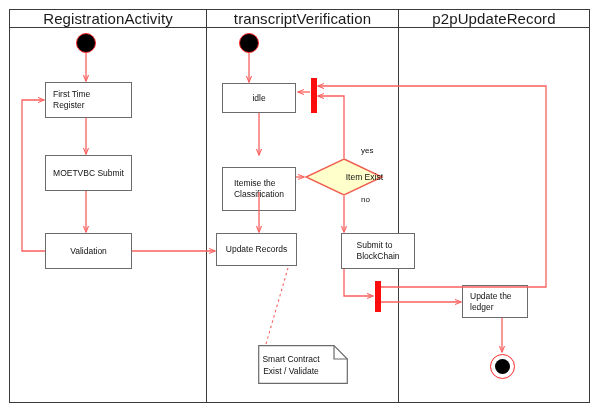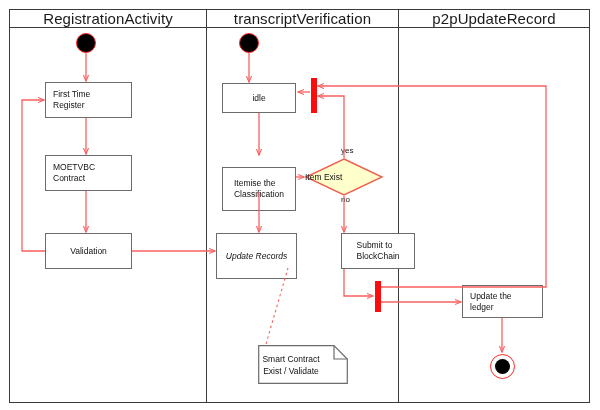--- a/index.html
+++ b/index.html
@@ -20,25 +20,25 @@
   
   .act{position:absolute;box-sizing:border-box;background:#ffffff;
        border:1.4px solid #6b6b6b;display:flex;align-items:center;
        justify-content:center;text-align:left;font-size:8.5px;color:#111;
        line-height:11px;padding:7px;}
 
   
   .diamond-wrap{position:absolute;}
   .diamond-wrap svg{display:block;overflow:visible;}
   .diamond-label{position:absolute;left:0;top:0;width:100%;height:100%;
-                 display:flex;align-items:center;justify-content:flex-start;
+                 display:flex;align-items:center;justify-content:flex-end;
                  font-size:8.5px;color:#111;}
 
   
-  .guard{position:absolute;font-size:8px;color:#111;}
+  .guard{position:absolute;font-size:8px;color:#111;margin-left:20px;}
 
   
   .start-node{position:absolute;border-radius:50%;background:#000;
               border:1.1px solid #ff2a2a;box-sizing:border-box;}
   .end-outer{position:absolute;border-radius:50%;background:#fff;
              border:1.6px solid #ff2a2a;box-sizing:border-box;}
   .end-inner{position:absolute;border-radius:50%;background:#000;}
 
   
   .syncbar{position:absolute;background:#fb0d0d;}
@@ -77,50 +77,50 @@
   </div>
 
   <div class="start-node" style="left:76px;top:33px;width:20px;height:20px;"></div>
   <div class="start-node" style="left:239px;top:33px;width:20px;height:20px;"></div>
 
   <div class="act" style="left:45px;top:82px;width:87px;height:36px;">
     <span>First Time Register</span>
   </div>
 
   <div class="act" style="left:45px;top:155px;width:87px;height:36px;">
-    <span>MOETVBC Contract</span>
+    <span>MOETVBC Submit</span>
   </div>
 
   <div class="act" style="left:222px;top:83px;width:74px;height:30px;">
     <span>idle</span>
   </div>
 
   <div class="act" style="left:45px;top:233px;width:87px;height:36px;">
     <span>Validation</span>
   </div>
 
   <div class="act" style="left:222px;top:156px;width:74px;height:44px;margin-top:11px;">
     <span>
       <span>Itemise the</span><br>
       <span>Classification</span>
     </span>
   </div>
 
-  <div class="act" style="left:216px;top:233px;width:81px;height:46px;font-style:italic;">
+  <div class="act" style="left:216px;top:233px;width:81px;height:33px;">
     <span>Update Records</span>
   </div>
 
   <div class="act" style="left:306px;top:233px;width:74px;height:36px;margin-left:35px;">
     <span>
       <span>Submit to</span><br>
       <span>BlockChain</span>
     </span>
   </div>
 
-  <div class="act" style="left:462px;top:285px;width:81px;height:33px;">
+  <div class="act" style="left:462px;top:285px;width:66px;height:33px;">
     <span>Update the ledger</span>
   </div>
 
   <div class="diamond-wrap" style="left:305px;top:158px;width:78px;height:38px;">
     <svg width="78" height="38" viewBox="0 0 78 38">
       <polygon points="39,1 77,19 39,37 1,19" fill="#ffffcc" stroke="#f06050" stroke-width="1.4"></polygon>
     </svg>
     <div class="diamond-label">
       <span>Item Exist</span>
     </div>

